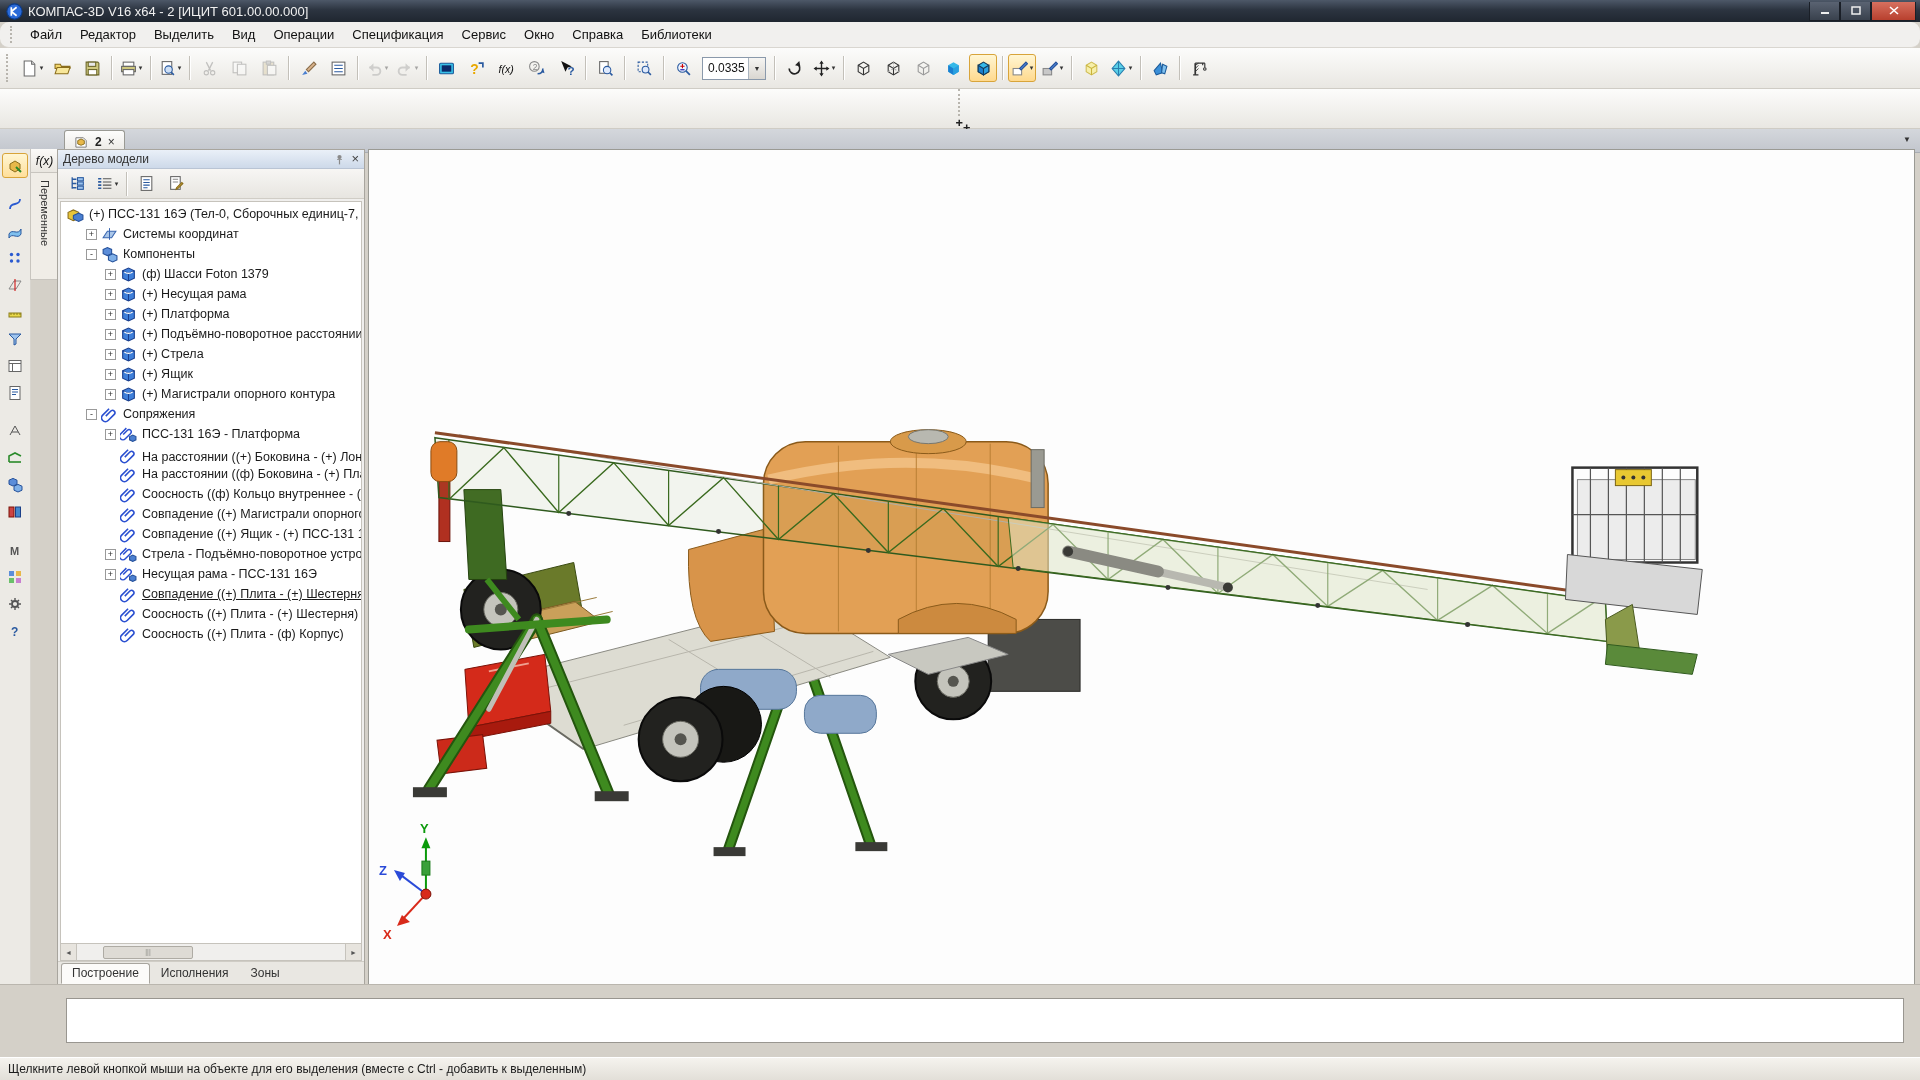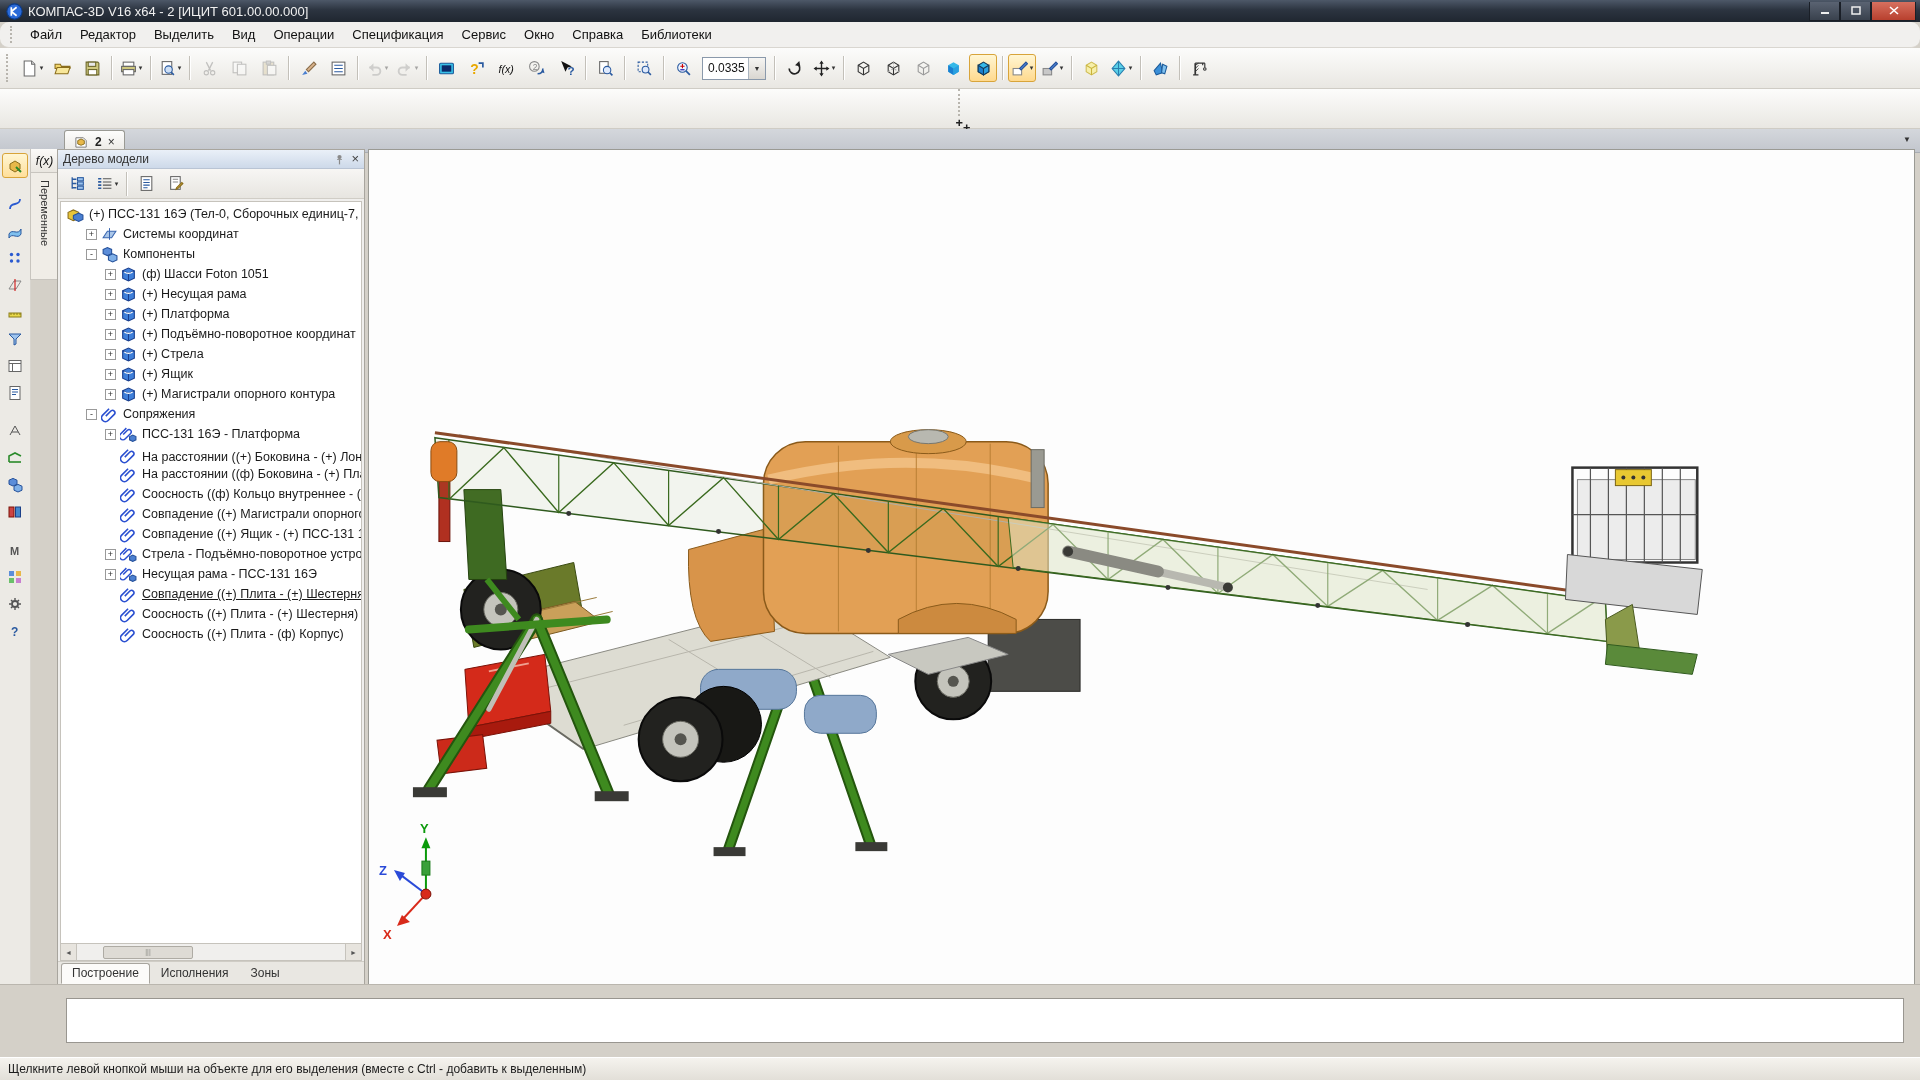--- a/index.html
+++ b/index.html
@@ -827,21 +827,21 @@
           </div>
           <div class="trow" style="padding-left: 44px;">
             <span class="exp">+</span>
             <span class="ticn">
               <svg viewBox="0 0 16 16" xmlns="http://www.w3.org/2000/svg">
                 <path d="M2.5 4.5L8 2l5.5 2.5v7L8 14l-5.5-2.5z" fill="#3f7fd9" stroke="#1a3f8f"></path>
                 <path d="M2.5 4.5L8 7l5.5-2.5M8 7v7" fill="none" stroke="#1a3f8f"></path>
                 <path d="M4 5.5C6 7.5 10 7.5 12 5.5" stroke="#fff" fill="none" stroke-width="1.2"></path>
               </svg>
             </span>
-            <span class="tlabel">(ф) Шасси Foton 1051</span>
+            <span class="tlabel">(ф) Шасси Foton 1379</span>
           </div>
           <div class="trow" style="padding-left: 44px;">
             <span class="exp">+</span>
             <span class="ticn">
               <svg viewBox="0 0 16 16" xmlns="http://www.w3.org/2000/svg">
                 <path d="M2.5 4.5L8 2l5.5 2.5v7L8 14l-5.5-2.5z" fill="#3f7fd9" stroke="#1a3f8f"></path>
                 <path d="M2.5 4.5L8 7l5.5-2.5M8 7v7" fill="none" stroke="#1a3f8f"></path>
                 <path d="M4 5.5C6 7.5 10 7.5 12 5.5" stroke="#fff" fill="none" stroke-width="1.2"></path>
               </svg>
             </span>
@@ -860,21 +860,21 @@
           </div>
           <div class="trow" style="padding-left: 44px;">
             <span class="exp">+</span>
             <span class="ticn">
               <svg viewBox="0 0 16 16" xmlns="http://www.w3.org/2000/svg">
                 <path d="M2.5 4.5L8 2l5.5 2.5v7L8 14l-5.5-2.5z" fill="#3f7fd9" stroke="#1a3f8f"></path>
                 <path d="M2.5 4.5L8 7l5.5-2.5M8 7v7" fill="none" stroke="#1a3f8f"></path>
                 <path d="M4 5.5C6 7.5 10 7.5 12 5.5" stroke="#fff" fill="none" stroke-width="1.2"></path>
               </svg>
             </span>
-            <span class="tlabel">(+) Подъёмно-поворотное координат</span>
+            <span class="tlabel">(+) Подъёмно-поворотное расстоянии</span>
           </div>
           <div class="trow" style="padding-left: 44px;">
             <span class="exp">+</span>
             <span class="ticn">
               <svg viewBox="0 0 16 16" xmlns="http://www.w3.org/2000/svg">
                 <path d="M2.5 4.5L8 2l5.5 2.5v7L8 14l-5.5-2.5z" fill="#3f7fd9" stroke="#1a3f8f"></path>
                 <path d="M2.5 4.5L8 7l5.5-2.5M8 7v7" fill="none" stroke="#1a3f8f"></path>
                 <path d="M4 5.5C6 7.5 10 7.5 12 5.5" stroke="#fff" fill="none" stroke-width="1.2"></path>
               </svg>
             </span>

